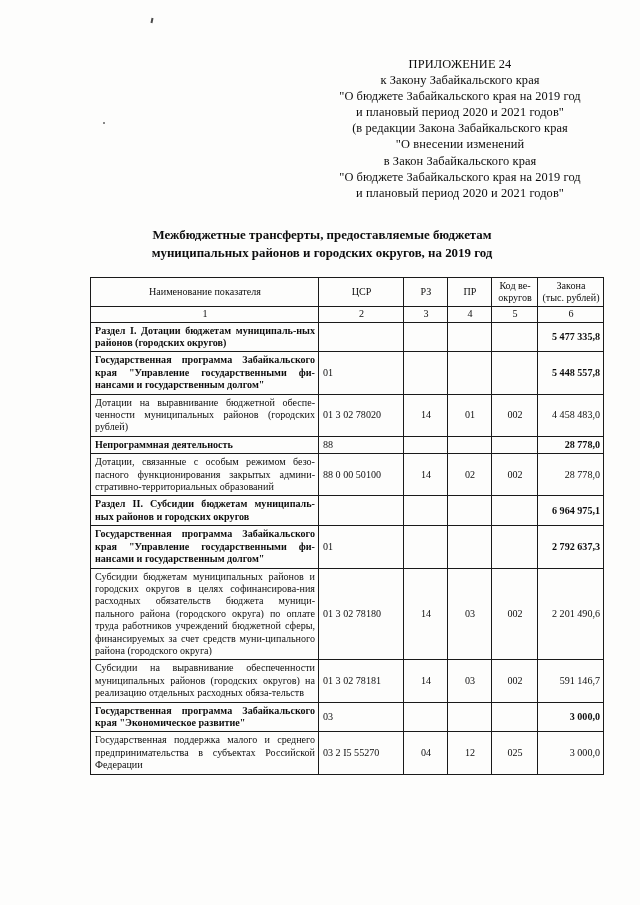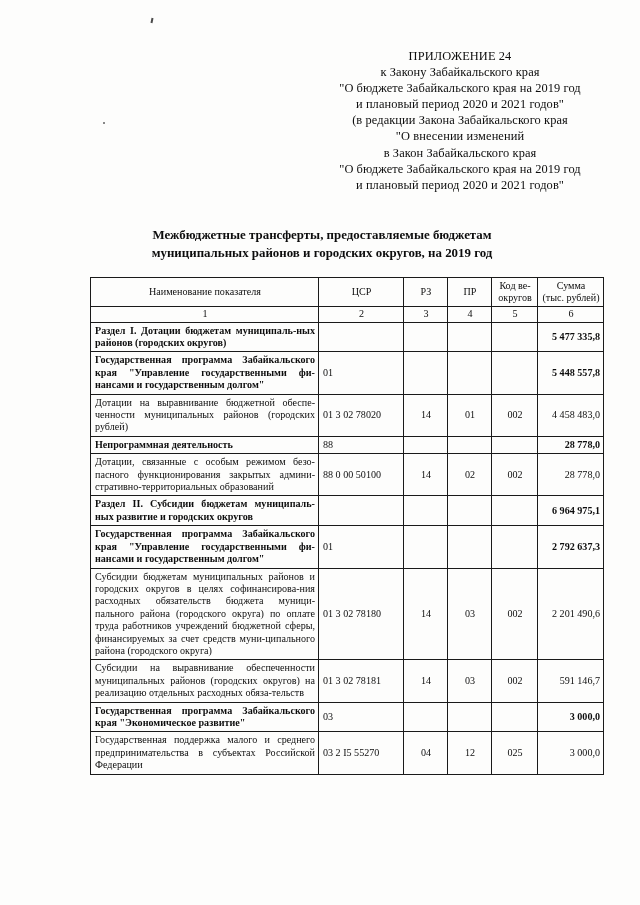--- a/index.html
+++ b/index.html
@@ -40,21 +40,21 @@
     width: 2px;
     height: 2px;
     background: #3a3a3a;
     opacity: .6;
   }
 
   
   .doc-header {
     position: absolute;
     left: 300px;
-    top: 48px;
+    top: 56px;
     width: 320px;
     text-align: center;
     font-size: 12.4px;
     line-height: 16.1px;
     letter-spacing: .1px;
   }
   .doc-header .line { white-space: nowrap; }
 
   
   .doc-title {
@@ -160,21 +160,21 @@
         <tr>
           <td>Наименование показателя</td>
           <td>ЦСР</td>
           <td>РЗ</td>
           <td>ПР</td>
           <td>
             <span>Код ве-</span><br>
             <span>округов</span>
           </td>
           <td>
-            <span>Сумма</span><br>
+            <span>Закона</span><br>
             <span>(тыс. рублей)</span>
           </td>
         </tr>
         <tr class="numrow">
           <td>1</td>
           <td>2</td>
           <td>3</td>
           <td>4</td>
           <td>5</td>
           <td>6</td>
@@ -215,21 +215,21 @@
           </tr>
           <tr>
             <td class="name">Дотации, связанные с особым режимом безо-пасного функционирования закрытых админи-стративно-территориальных образований</td>
             <td class="csr">88 0 00 50100</td>
             <td class="ctr">14</td>
             <td class="ctr">02</td>
             <td class="ctr">002</td>
             <td class="sum">28 778,0</td>
           </tr>
           <tr>
-            <td class="name bold">Раздел II. Субсидии бюджетам муниципаль-ных развитие и городских округов</td>
+            <td class="name bold">Раздел II. Субсидии бюджетам муниципаль-ных районов и городских округов</td>
             <td class="csr"></td>
             <td class="ctr"></td>
             <td class="ctr"></td>
             <td class="ctr"></td>
             <td class="sum bold">6 964 975,1</td>
           </tr>
           <tr>
             <td class="name bold">Государственная программа Забайкальского края "Управление государственными фи-нансами и государственным долгом"</td>
             <td class="csr">01</td>
             <td class="ctr"></td>

